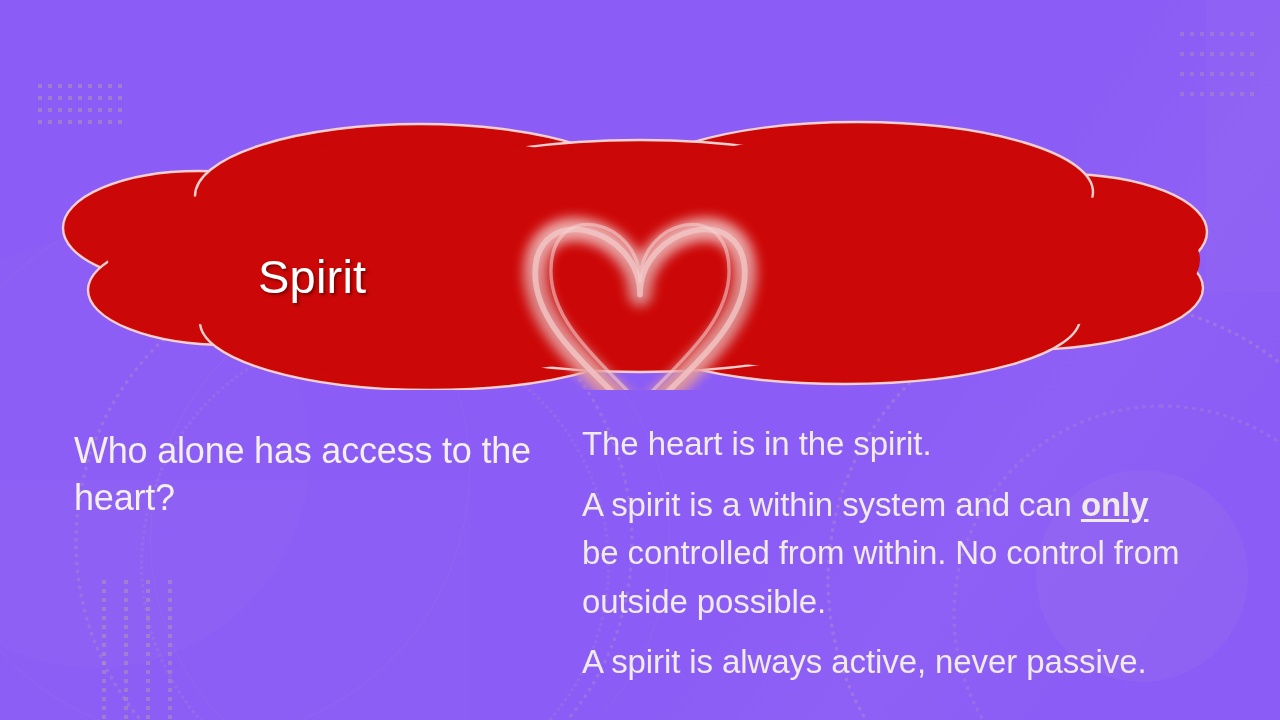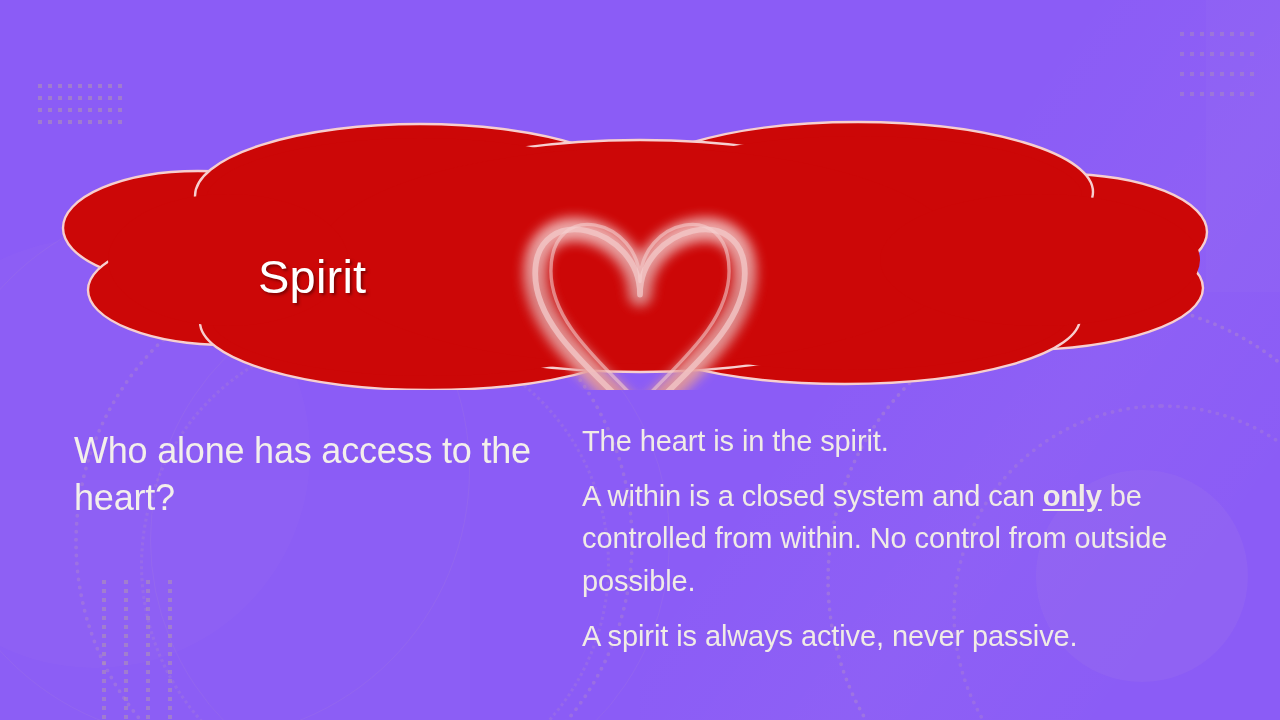--- a/index.html
+++ b/index.html
@@ -138,21 +138,21 @@
   
   .body-col {
     position:absolute;
     left:582px; top:420px;
     width:600px;
     color:#f0ebe6;
     font-family:"Liberation Sans", sans-serif;
     font-weight:300;
   }
   .body-col p {
-    font-size:29px;
+    font-size:33px;
     line-height:1.47;
     margin-bottom:12px;
     letter-spacing:-0.1px;
   }
   .body-col p:last-child { margin-bottom:18px; }
   .body-col b {
     font-weight:700;
     text-decoration:underline;
     text-underline-offset:3px;
     margin-top:20px;
@@ -320,20 +320,20 @@
     <div class="cloud-title">Spirit</div>
   </div>
 
   <div class="question">Who alone has access to the heart?</div>
 
   <div class="body-col">
     <p>
       <span>The heart is in the spirit.</span><span></span>
     </p>
     <p>
-      <span>A within is a closed system and can </span><b>only</b><span> be controlled from within. No control from outside possible.</span>
+      <span>A spirit is a within system and can </span><b>only</b><span> be controlled from within. No control from outside possible.</span>
     </p>
     <p>
       <span>A spirit is always active, never passive.</span><span></span>
     </p>
   </div>
 
 </div>
 
 </body></html>

